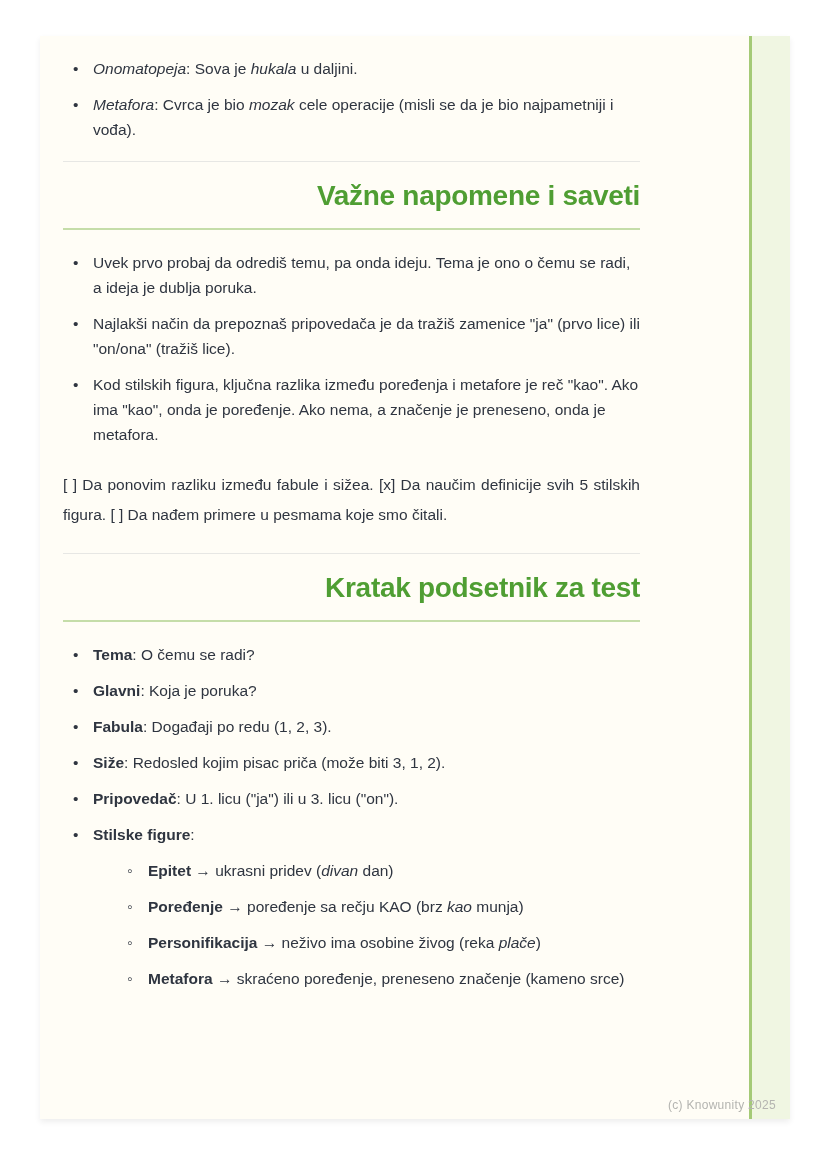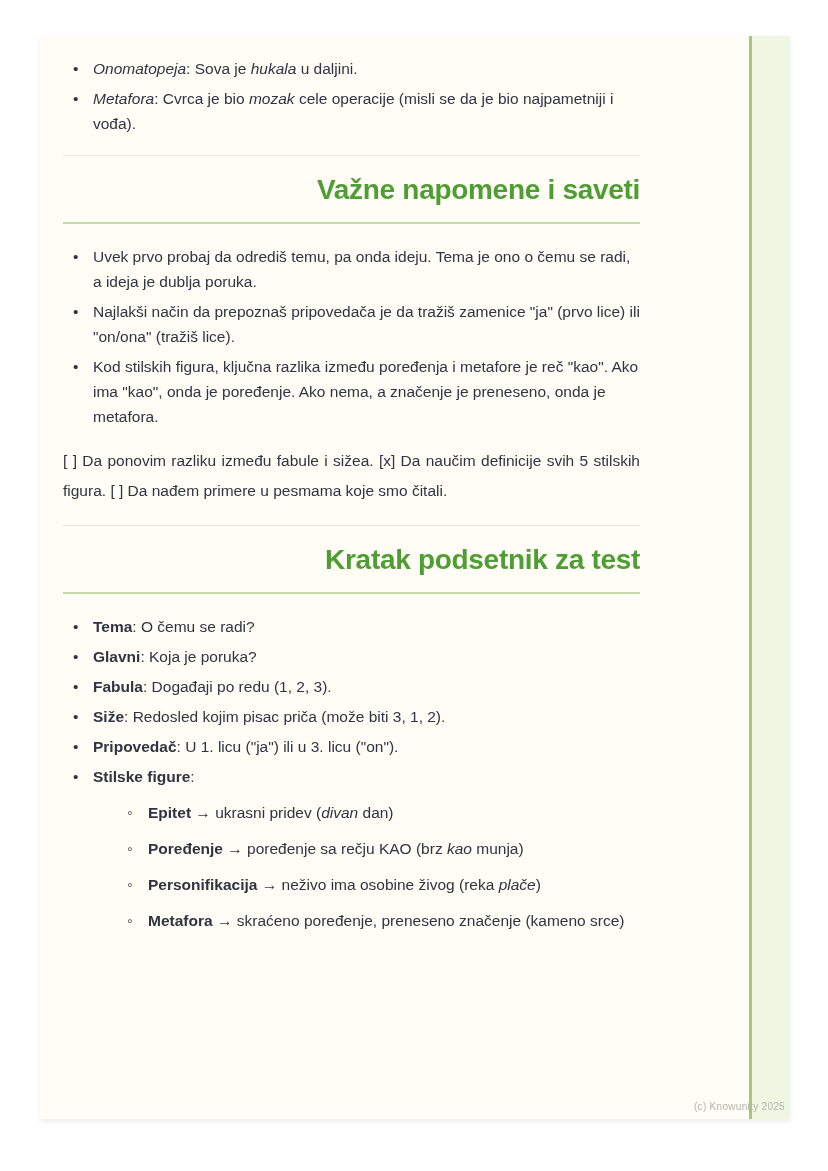--- a/index.html
+++ b/index.html
@@ -61,21 +61,21 @@
     text-align:right;
   }
   ul.top{
     list-style:none;
     margin:20px 0 0 0;
     padding:0;
   }
   ul.top > li{
     position:relative;
     padding-left:30px;
-    margin:5px 0;
+    margin:11px 0;
   }
   ul.top > li::before{
     content:"\2022";
     position:absolute;
     left:10px;
     top:0;
   }
   ul.sub{
     list-style:none;
     margin:11px 0 0 25px;
@@ -86,31 +86,31 @@
     padding-left:30px;
     margin:11px 0;
   }
   ul.sub > li::before{
     content:"\25E6";
     position:absolute;
     left:9px;
     top:0;
   }
   p.todo-paragraph{
-    margin:17px 0;
+    margin:23px 0;
     text-align:justify;
     line-height:30px;
   }
   .b{font-weight:700;}
   .i{font-style:italic;}
   .footer-credit{
     position:absolute;
-    right:5px;
+    right:14px;
     bottom:7px;
-    font-size:10px;
+    font-size:12px;
     color:var(--footer);
     letter-spacing:0.3px;
     z-index:2;
   }
 </style>
 </head>
 <body>
 
 <div class="note-page">
   <div class="accent-strip"></div>

